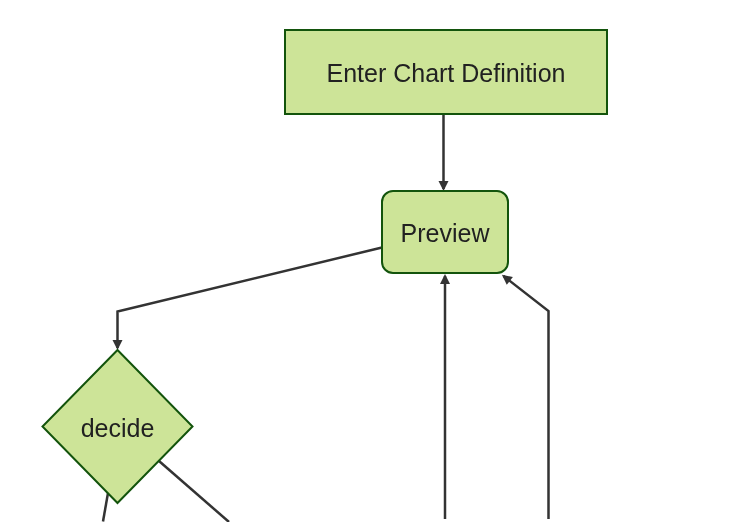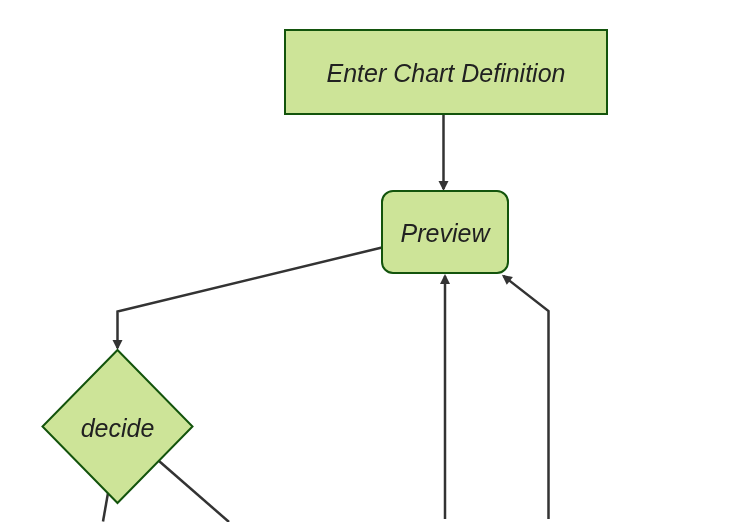--- a/index.html
+++ b/index.html
@@ -7,21 +7,20 @@
     padding: 0;
     width: 740px;
     height: 522px;
     overflow: hidden;
     background: var(--background, #ffffff);
   }
   .diagram-wrap {
     position: relative;
     width: 740px;
     height: 468px;
-    font-style: italic;
   }
   svg { display: block; }
   .edge {
     fill: none;
     stroke: var(--edge-color, #333333);
     stroke-width: 2.5;
   }
   .arrow-fill {
     fill: var(--edge-color, #333333);
     stroke: none;

